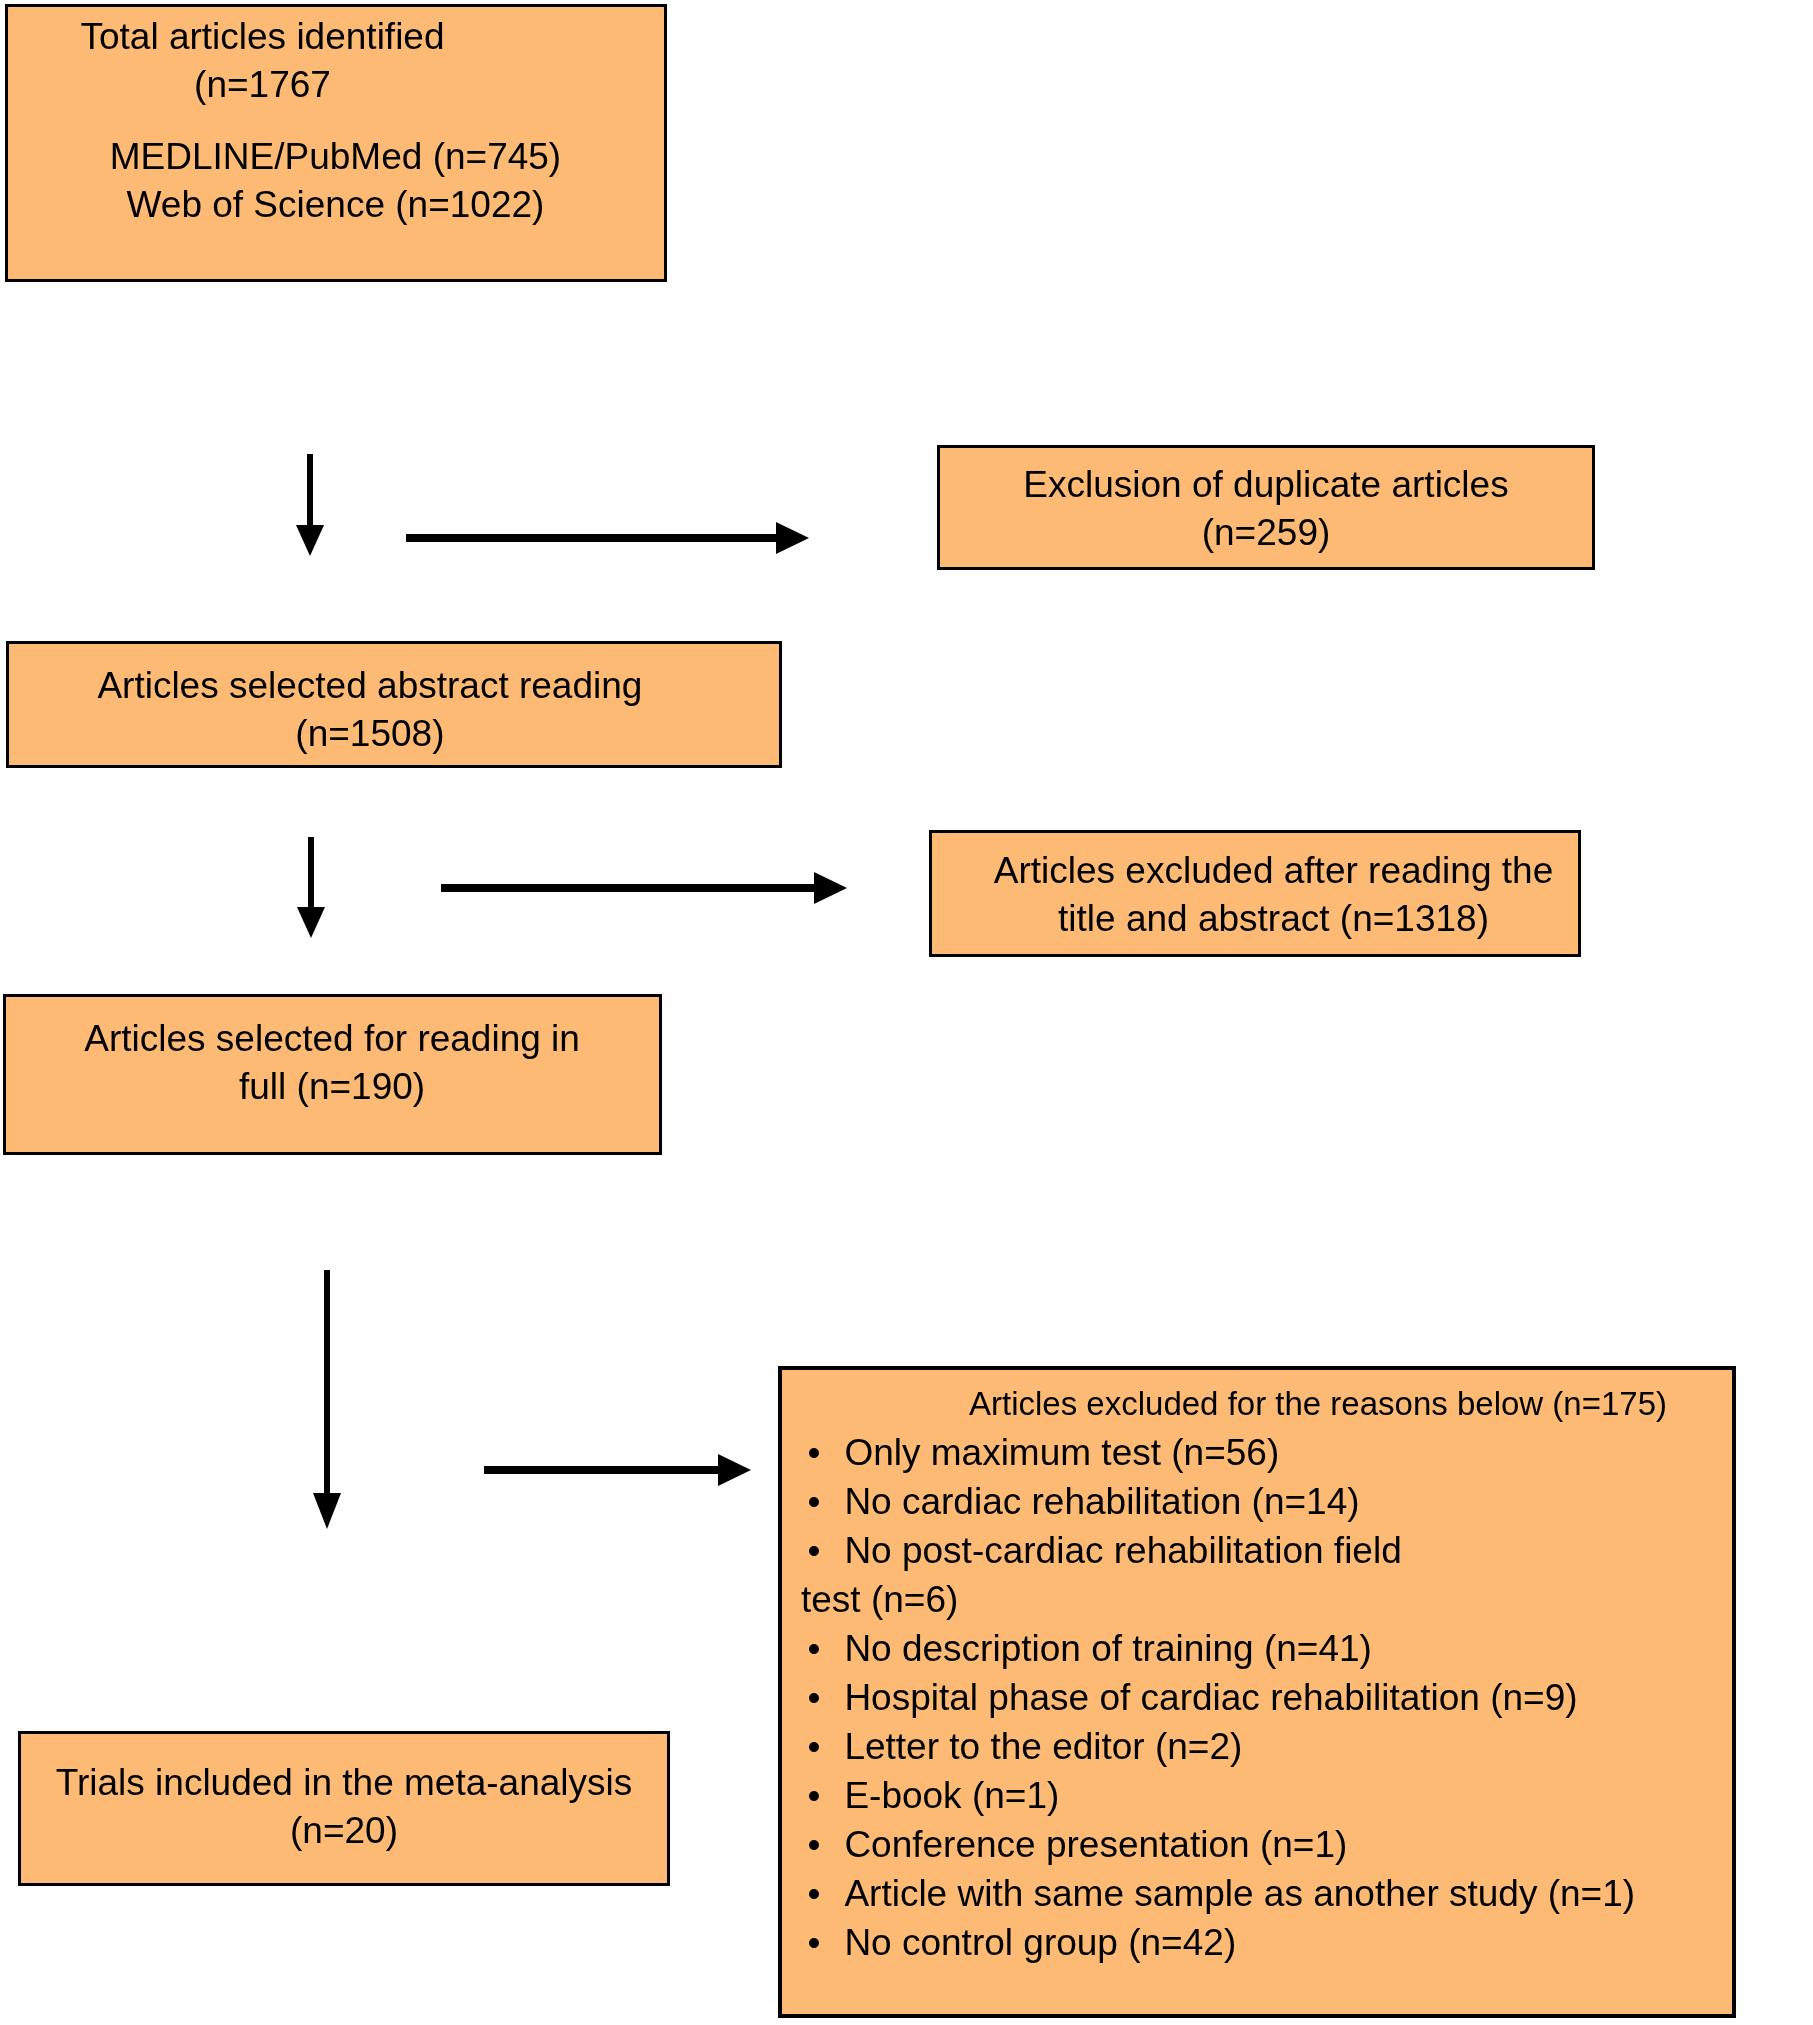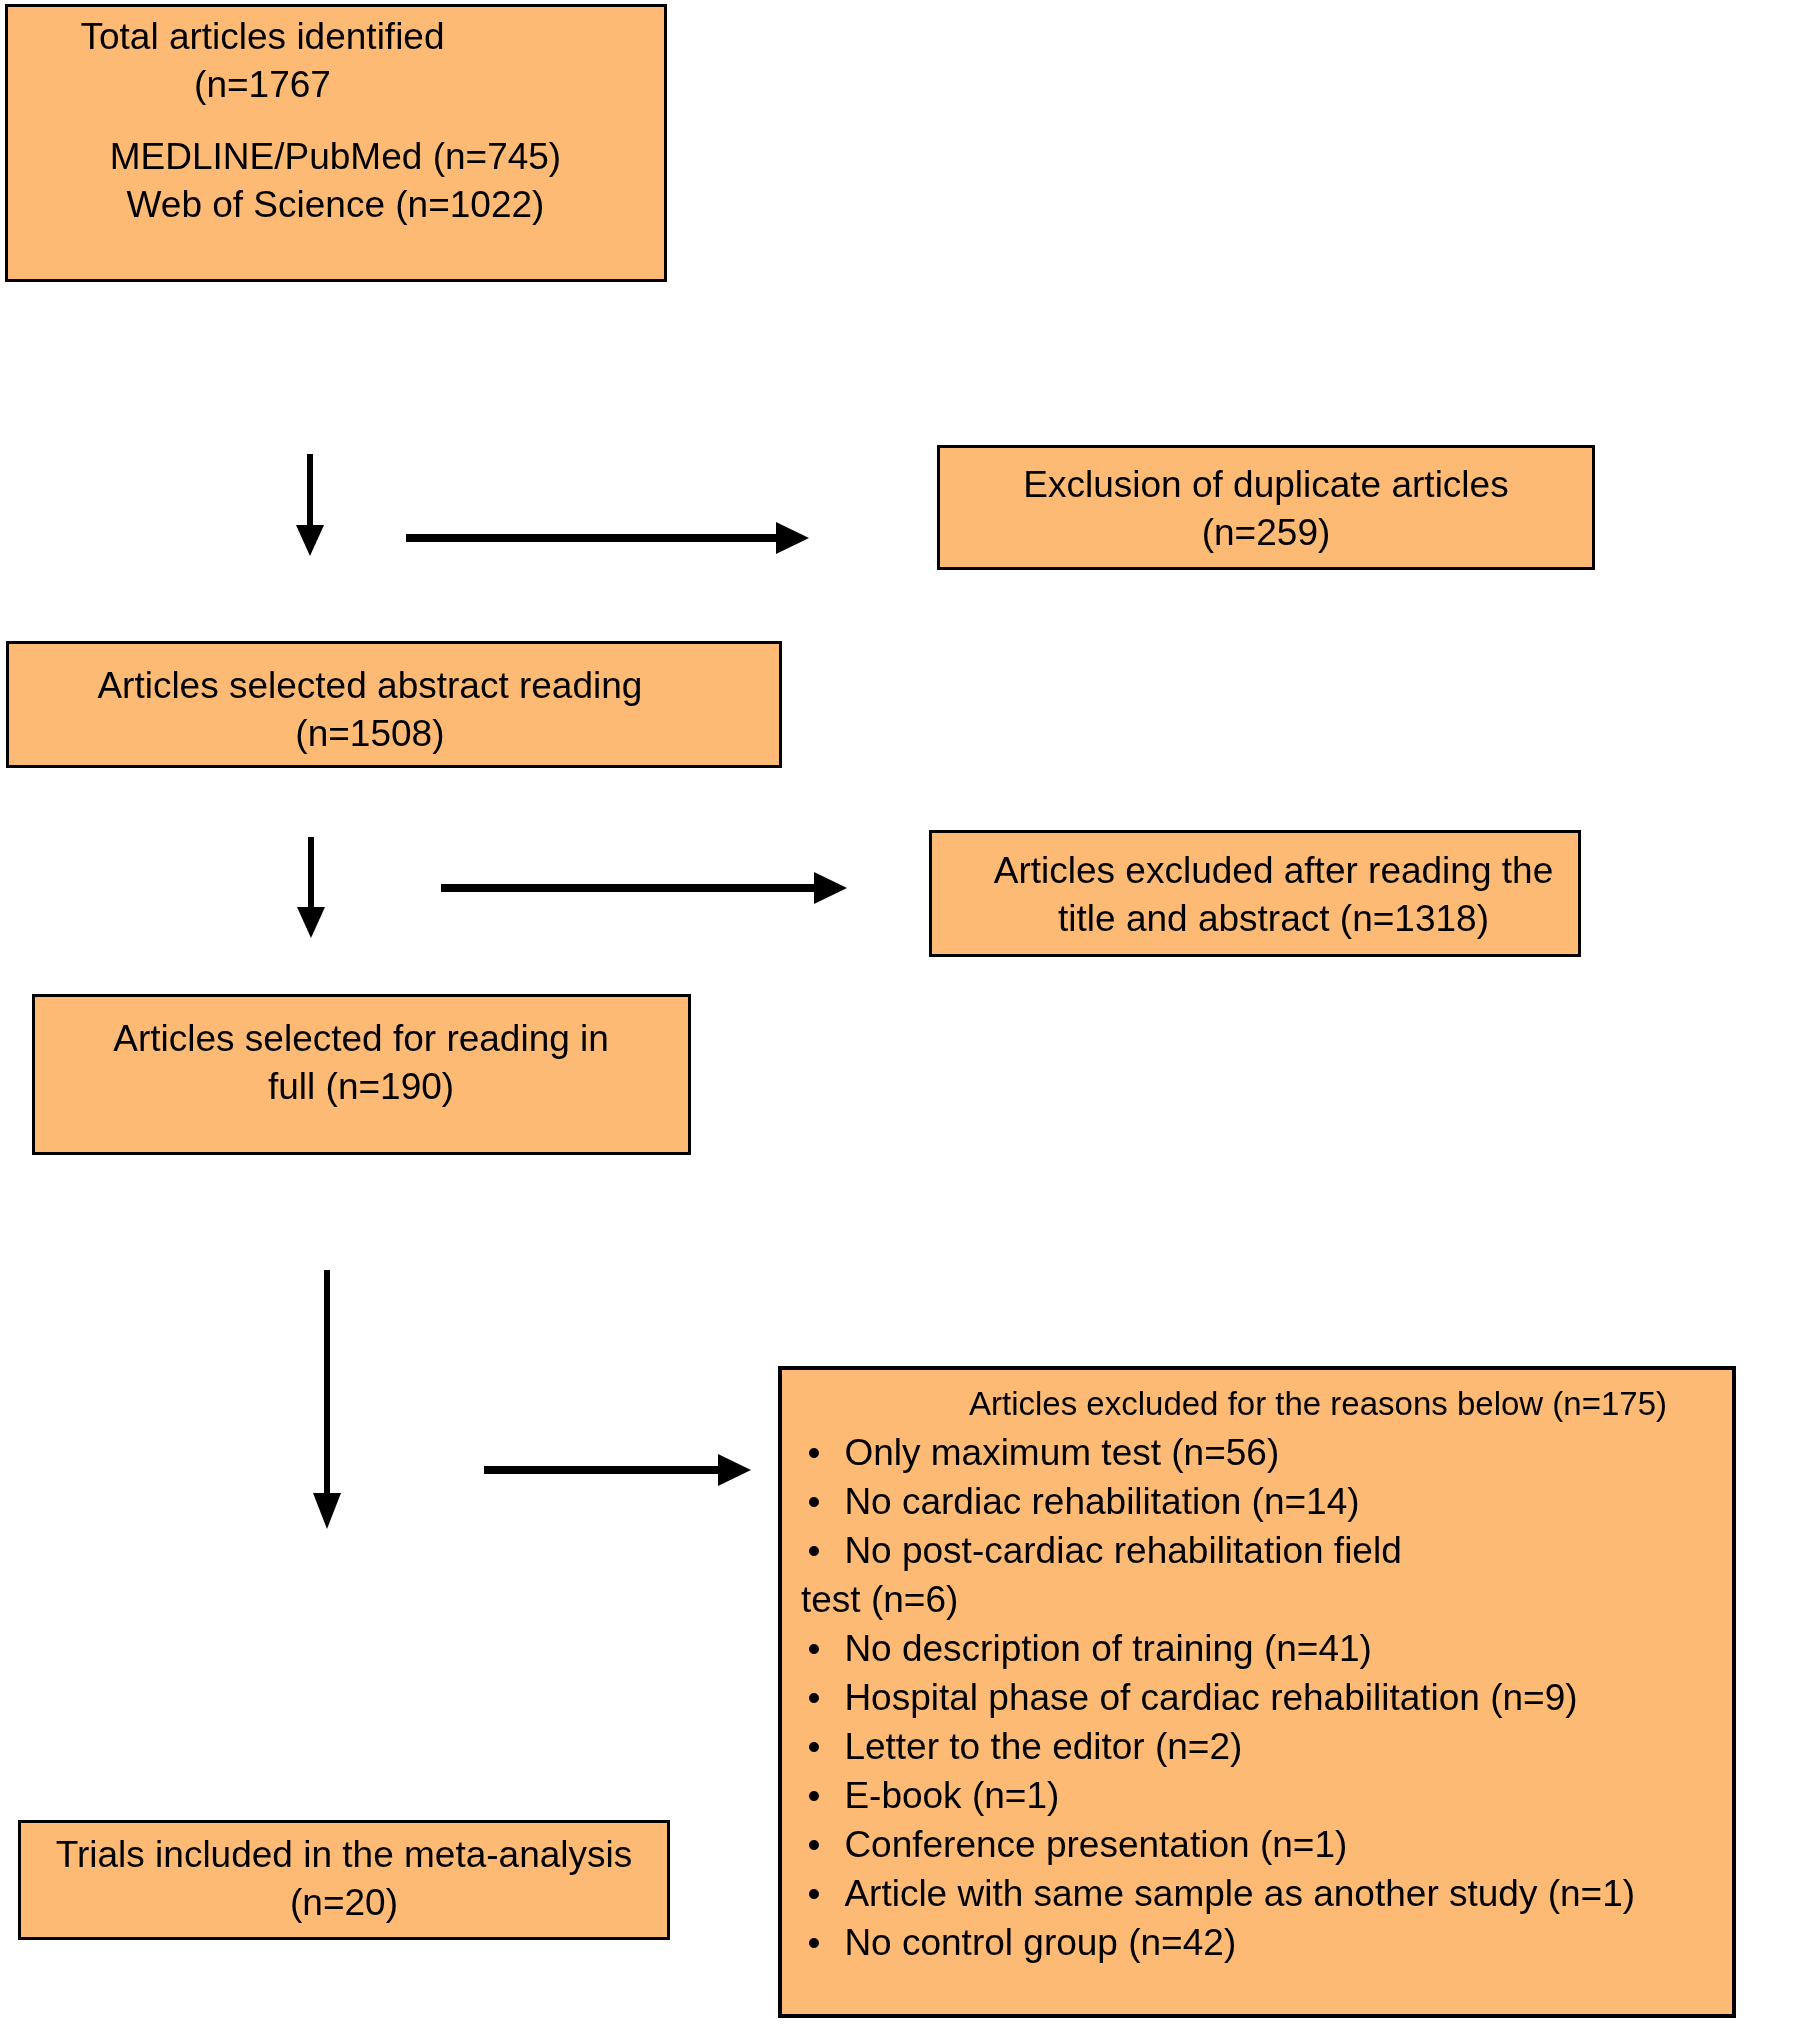--- a/index.html
+++ b/index.html
@@ -97,21 +97,21 @@
   <div>
     <div class="shaft-h" style="left:441px; top:884px; width:375px; height:7.7px;"></div>
     <div class="head-right" style="left:814px; top:872px;"></div>
   </div>
 
   <div class="fbox thin" style="left:929px; top:830px; width:652px; height:127px; padding-top:14px;padding-left:37px;">
     <div class="tline">Articles excluded after reading the</div>
     <div class="tline">title and abstract (n=1318)</div>
   </div>
 
-  <div class="fbox" style="left:2.6px; top:994px; width:659px; height:161px; padding-top:18px;margin-left:29px;">
+  <div class="fbox" style="left:2.6px; top:994px; width:659px; height:161px; padding-top:18px;">
     <div class="tline">Articles selected for reading in</div>
     <div class="tline">full (n=190)</div>
   </div>
 
   <div>
     <div class="shaft-v" style="left:324px; top:1270px; width:6.4px; height:224px;"></div>
     <div class="head-down" style="left:313px; top:1493px; border-left-width:14.7px; border-right-width:14.7px; border-top-width:36px;"></div>
   </div>
 
   <div>
@@ -148,19 +148,19 @@
       <span class="bullet">•</span><span>Conference presentation (n=1)</span>
     </div>
     <div class="reason">
       <span class="bullet">•</span><span>Article with same sample as another study (n=1)</span>
     </div>
     <div class="reason">
       <span class="bullet">•</span><span>No control group (n=42)</span>
     </div>
   </div>
 
-  <div class="fbox" style="left:18px; top:1820px; width:652px; height:120px; padding-top:8px;">
+  <div class="fbox" style="left:18px; top:1731px; width:652px; height:155px; padding-top:25px;">
     <div class="tline">Trials included in the meta-analysis</div>
     <div class="tline">(n=20)</div>
   </div>
 
 </div>
 
 
 </body></html>

